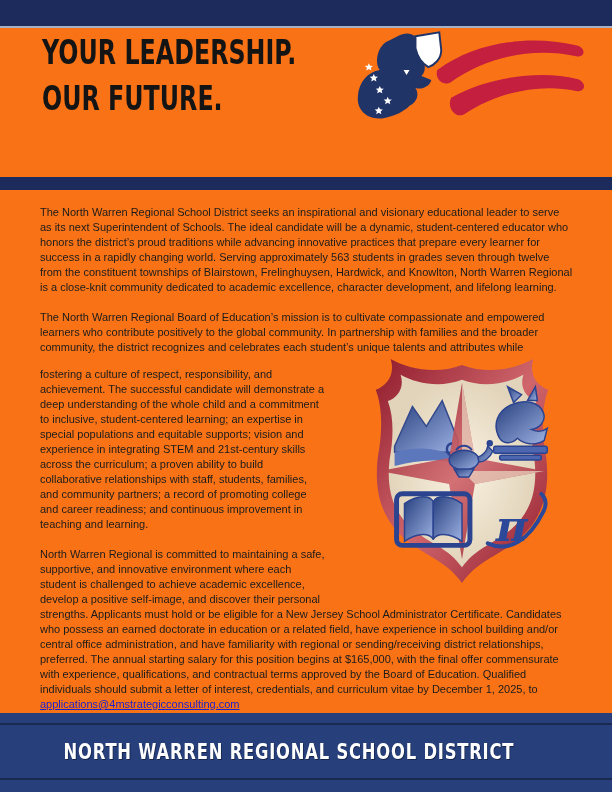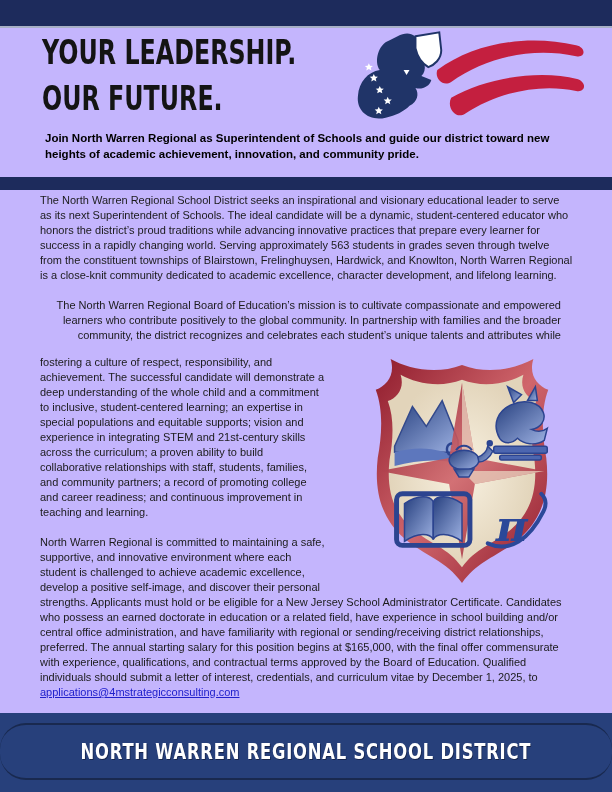--- a/index.html
+++ b/index.html
@@ -1,21 +1,21 @@
 <!DOCTYPE html>
 <html><head>
 <meta charset="utf-8">
 <style>
   * { box-sizing: border-box; margin: 0; padding: 0; }
   html, body { background: #ffffff; }
   .page {
     position: relative;
     width: 612px; height: 792px;
     margin: 0 auto;
-    background: #c4b5fd;
+    background: #f97316;
     overflow: hidden;
     font-family: "Liberation Sans", sans-serif;
   }
   .topbar {
     position: absolute; top: 0; left: 0; width: 612px; height: 28px;
     background: #1d2b5c; border-bottom: 2px solid #a8b0c6;
   }
   .headline {
     position: absolute; left: 42px; top: 30px;
     font-family: "DejaVu Sans", sans-serif;
@@ -30,40 +30,40 @@
     font-size: 11.5px; line-height: 16px; font-weight: bold; color: #000000;
   }
   .divider {
     position: absolute; top: 177px; left: 0; width: 612px; height: 13px;
     background: #1d2b5c;
   }
   .content {
     position: absolute; left: 40px; top: 193px; width: 533px;
     font-size: 11px; line-height: 15px; color: #1b1b1b;
   }
-  .para { margin: 0 0 15px 0; }
-  .para-join { margin: 12px; text-align: right; }
+  .para { margin: 12px 0 15px 0; }
+  .para-join { margin: 0; }
   .crest-float {
     float: right; width: 236px; height: 236px;
     margin: 0 0 4px 10px;
   }
   .crest-float svg { display: block; margin-left: auto; }
   .deadline-bold { font-weight: normal; }
   .email-link {
     color: #2121cc; font-weight: normal; text-decoration: underline; cursor: pointer;
   }
   .footer {
     position: absolute; left: 0; bottom: 0; width: 612px; height: 79px;
     background: #27407b;
   }
   .footer-band {
     position: absolute; top: 10px; left: 0; width: 612px; height: 57px;
     border-top: 2px solid #19294f; border-bottom: 2px solid #19294f;
     background: #27407b;
-    display: flex; align-items: center; justify-content: center; border-radius: 26px;
+    display: flex; align-items: center; justify-content: flex-start;
   }
   .footer-title {
     font-family: "DejaVu Sans", sans-serif;
     font-weight: 800; font-size: 21px; color: #ffffff;
     letter-spacing: 1px; white-space: nowrap;
     transform: scaleX(0.78); transform-origin: center;
     text-shadow: 1px 1px 0 #16244b;
   }
 </style>
 </head>
@@ -88,21 +88,20 @@
         <path d="M22 44 l1.2 2.6 2.9 .2 -2.2 1.9 .7 2.8 -2.6 -1.5 -2.6 1.5 .7 -2.8 -2.2 -1.9 2.9 -.2 Z"></path>
         <path d="M28 56 l1.2 2.6 2.9 .2 -2.2 1.9 .7 2.8 -2.6 -1.5 -2.6 1.5 .7 -2.8 -2.2 -1.9 2.9 -.2 Z"></path>
         <path d="M36 67 l1.2 2.6 2.9 .2 -2.2 1.9 .7 2.8 -2.6 -1.5 -2.6 1.5 .7 -2.8 -2.2 -1.9 2.9 -.2 Z"></path>
         <path d="M17 33 l1.2 2.6 2.9 .2 -2.2 1.9 .7 2.8 -2.6 -1.5 -2.6 1.5 .7 -2.8 -2.2 -1.9 2.9 -.2 Z"></path>
         <path d="M27 77 l1.2 2.6 2.9 .2 -2.2 1.9 .7 2.8 -2.6 -1.5 -2.6 1.5 .7 -2.8 -2.2 -1.9 2.9 -.2 Z"></path>
         <path d="M52 40 l6 0 -3 5 Z"></path>
       </g>
     </svg>
   </div>
 
-  <div class="tagline">Join North Warren Regional as Superintendent of Schools and guide our district toward new heights of academic achievement, innovation, and community pride.</div>
 
   <div class="divider"></div>
 
   <div class="content">
     <p class="para">The North Warren Regional School District seeks an inspirational and visionary educational leader to serve as its next Superintendent of Schools. The ideal candidate will be a dynamic, student-centered educator who honors the district’s proud traditions while advancing innovative practices that prepare every learner for success in a rapidly changing world. Serving approximately 563 students in grades seven through twelve from the constituent townships of Blairstown, Frelinghuysen, Hardwick, and Knowlton, North Warren Regional is a close-knit community dedicated to academic excellence, character development, and lifelong learning.</p>
     <p class="para-join">The North Warren Regional Board of Education’s mission is to cultivate compassionate and empowered learners who contribute positively to the global community. In partnership with families and the broader community, the district recognizes and celebrates each student’s unique talents and attributes while</p>
 
     <div class="crest-float">
       <svg width="222" height="234" viewBox="0 0 220 236" aria-hidden="true">
         <defs>

